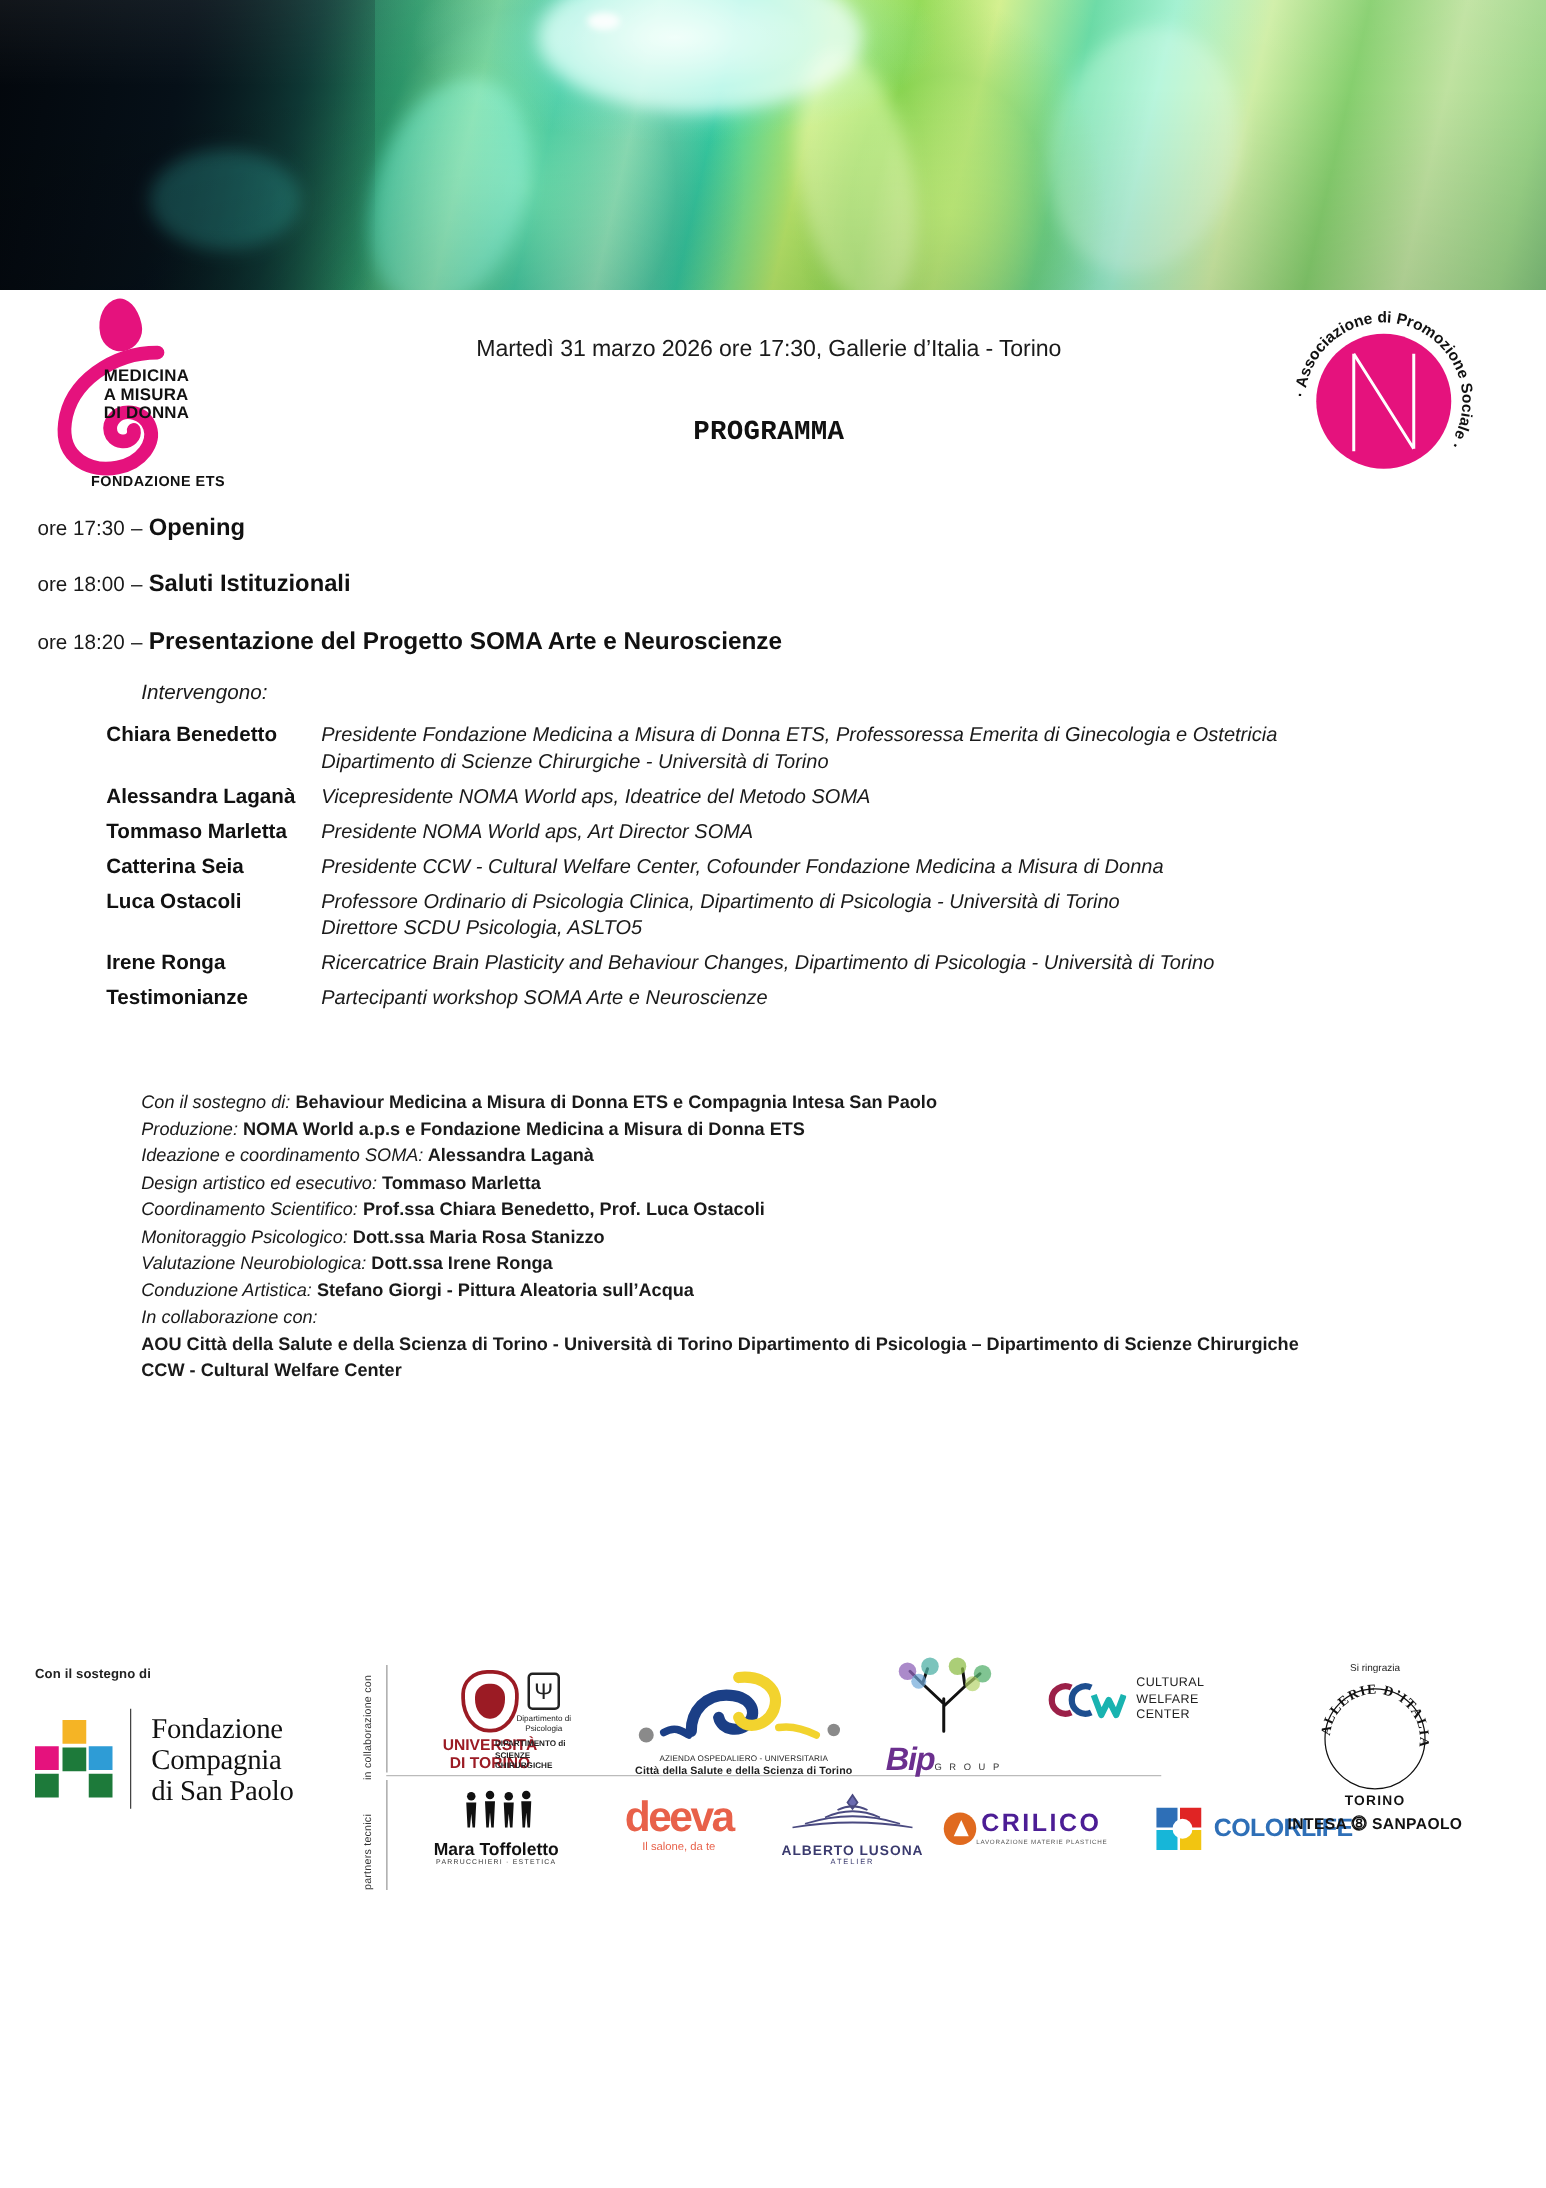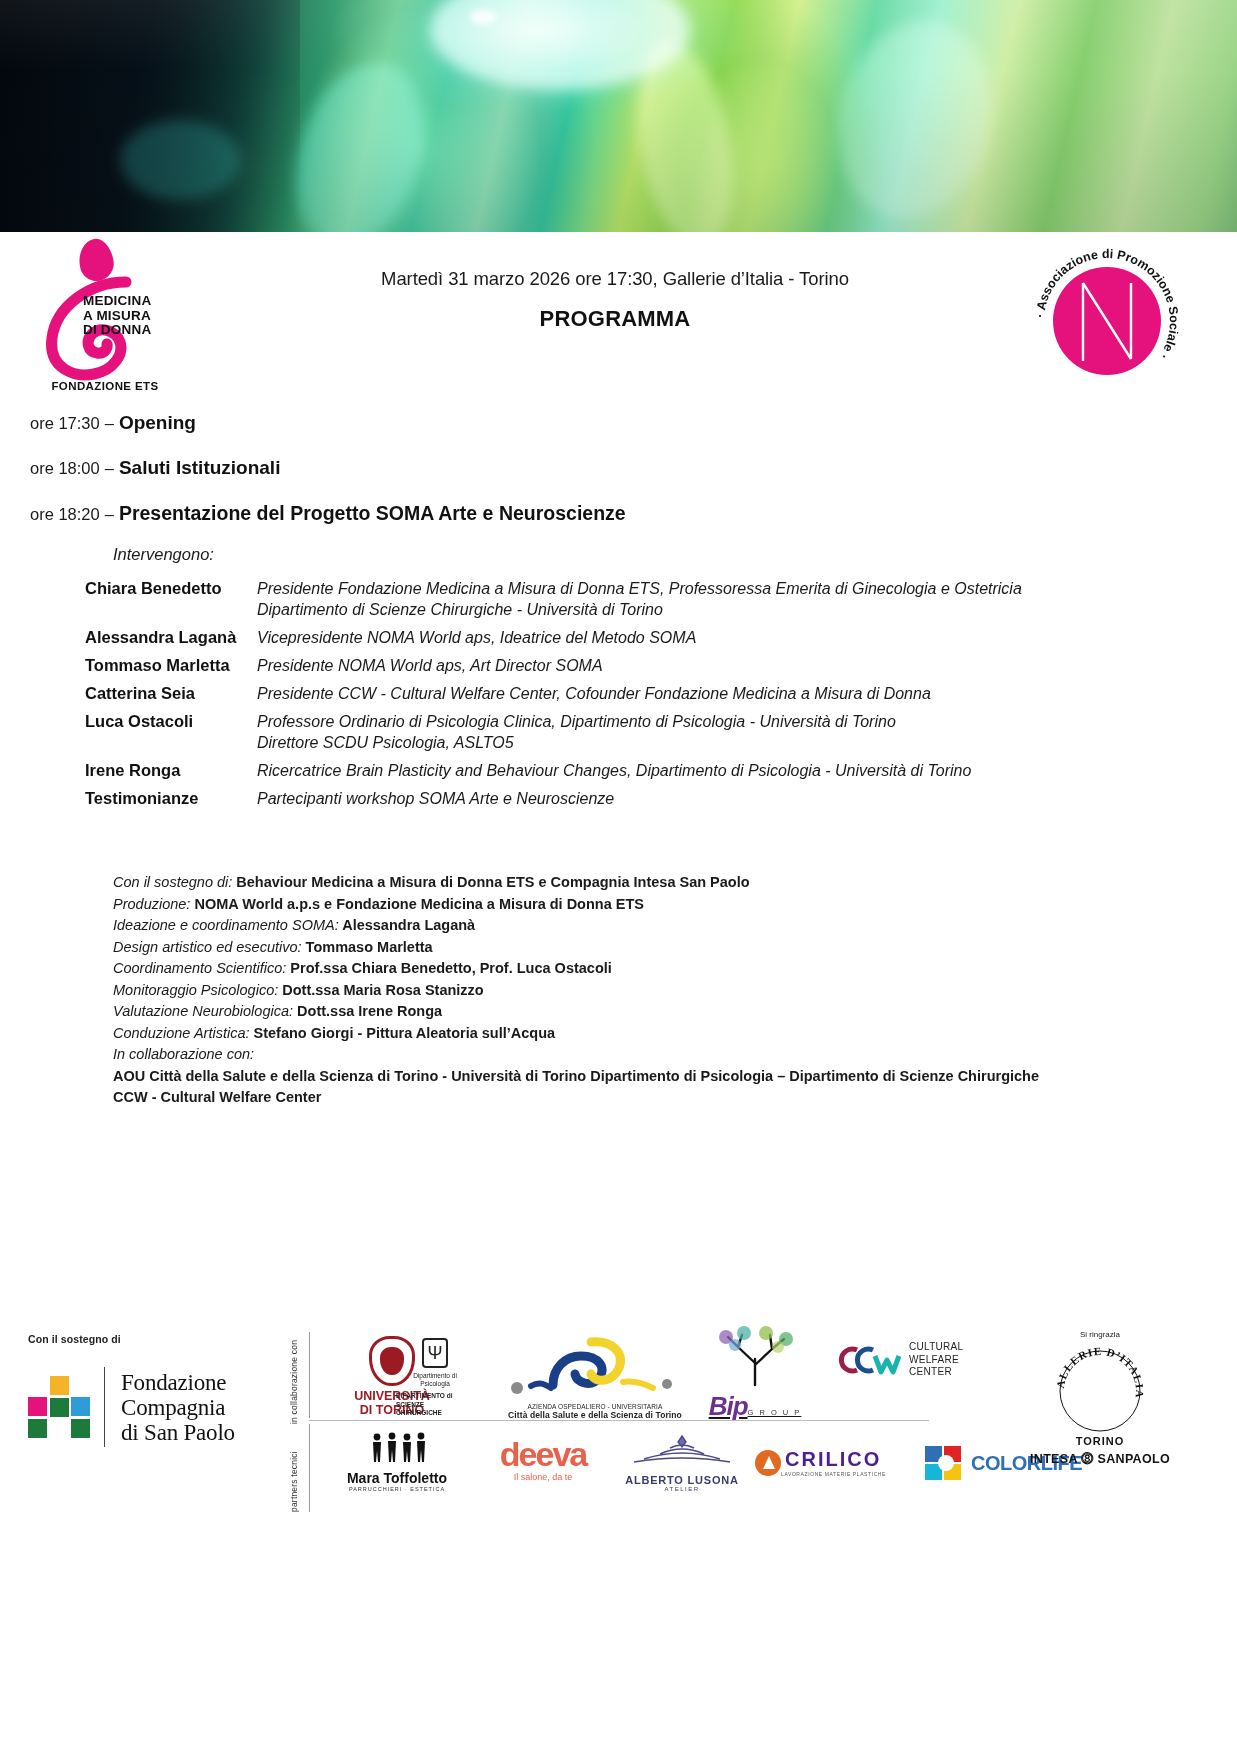--- a/index.html
+++ b/index.html
@@ -55,28 +55,28 @@
     transform: rotate(-12deg);
   }
   .logo-mmd .spiral { position: absolute; left: 16px; top: 44px; width: 110px; height: 105px; }
   .logo-mmd .lbl {
     position: absolute; left: 61px; top: 62px; width: 98px;
     font-size: 13.5px; font-weight: 700; line-height: 14.5px; letter-spacing: .2px;
     color: #111;
   }
   .logo-mmd .ets {
     position: absolute; left: 8px; top: 148px; width: 150px;
-    font-size: 11.5px; font-weight: 700; letter-spacing: .4px; color: #111; text-align: center;
+    font-size: 11.5px; font-weight: 700; letter-spacing: .4px; color: #111; text-align: right;
   }
 
   
   .title-block { position: absolute; left: 215px; top: 0px; width: 800px; text-align: center; }
   .ev-title { font-size: 33px; font-weight: 400; letter-spacing: -.2px; color: #111; margin-top: 14px; }
   .ev-when { font-size: 18.5px; font-weight: 400; color: #1a1a1a; margin-top: 36px; letter-spacing: -.1px; }
-  .ev-prog { font-size: 22px; font-weight: 700; color: #111; margin-top: 16px; letter-spacing: .2px; }
+  .ev-prog { font-size: 22px; font-weight: 700; color: #111; margin-top: 43px; letter-spacing: .2px; font-family: Liberation Mono, monospace; }
 
   
   .logo-noma { position: absolute; left: 1032px; top: 14px; width: 150px; height: 150px; }
   .logo-noma .disc {
     position: absolute; left: 21px; top: 21px; width: 108px; height: 108px;
     border-radius: 50%; background: #e5127d;
   }
   .logo-noma .nmark { position: absolute; left: 21px; top: 21px; width: 108px; height: 108px; }
   .logo-noma svg.ring { position: absolute; left: 0; top: 0; width: 150px; height: 150px; }
 
@@ -157,21 +157,21 @@
   .dip-chir { left: 396px; top: 1392px; width: 80px; text-align: left; }
   .dip-chir .t3 { font-size: 6.5px; color: #222; line-height: 8.5px; font-weight: 700; }
 
   
   .aou { left: 495px; top: 1330px; width: 200px; }
   .aou .swirl { height: 68px; position: relative; }
   .aou .cap { font-size: 6.5px; line-height: 9px; color: #222; }
   .aou .cap b { font-size: 8.5px; }
 
   
-  .bip { left: 690px; top: 1325px; width: 130px; text-decoration: underline; }
+  .bip { left: 690px; top: 1325px; width: 130px; }
   .bip .tree { height: 62px; position: relative; }
   .bip .bw { font-size: 26px; font-weight: 700; color: #6b2f8e; font-style: italic; letter-spacing: -1px; }
   .bip .bg2 { font-size: 7.5px; letter-spacing: 2px; color: #333; }
 
   
   .ccw { left: 835px; top: 1340px; width: 160px; text-align: left; }
   .ccw .ctxt { font-size: 10px; line-height: 12.5px; color: #222; letter-spacing: .3px; }
 
   
   .gal { position: absolute; left: 1000px; top: 1330px; width: 200px; text-align: center; }

